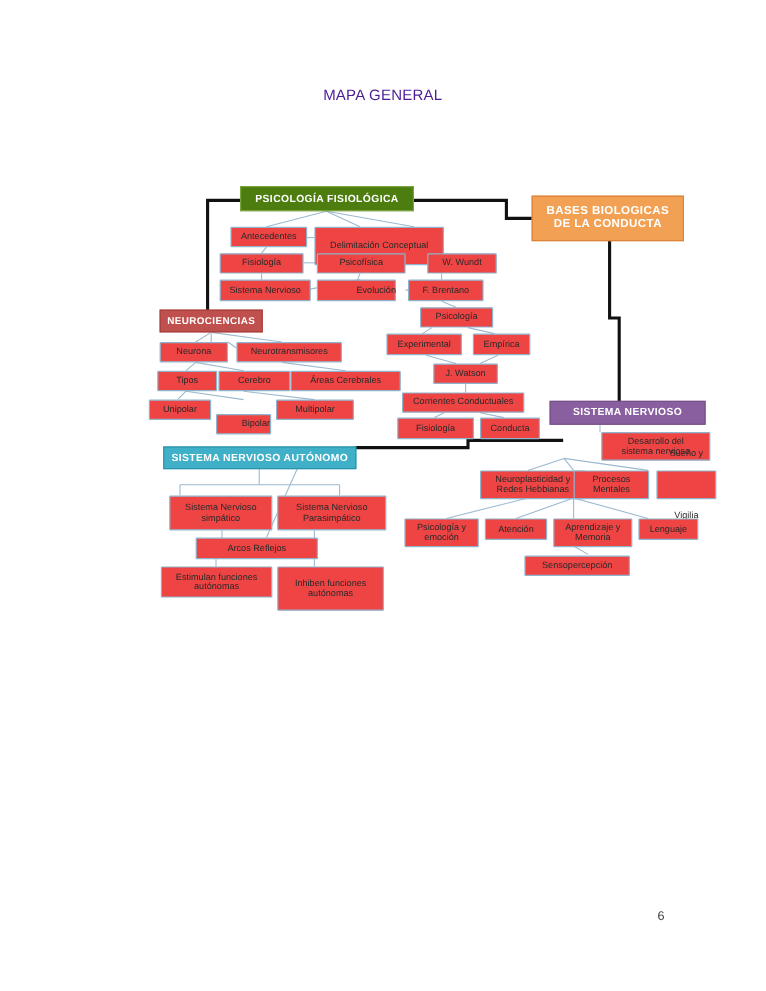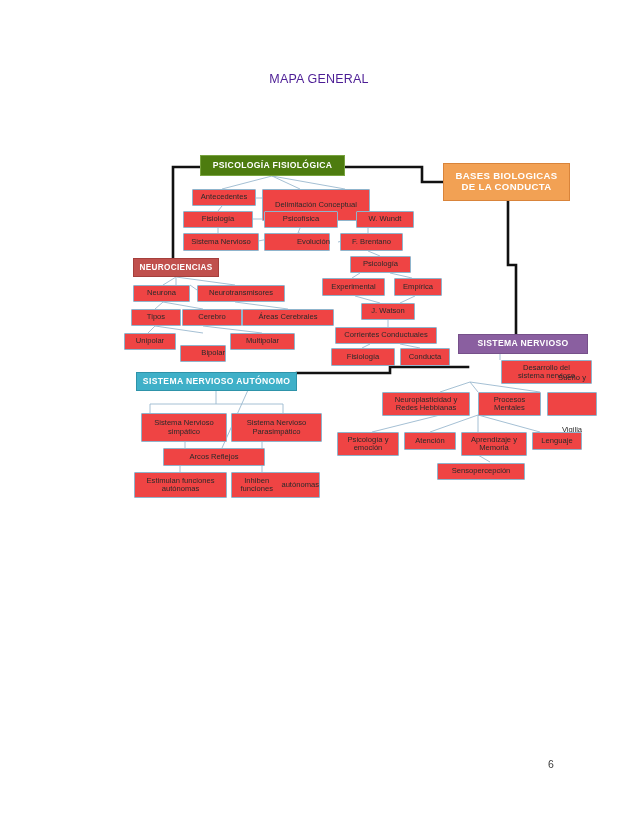--- a/index.html
+++ b/index.html
@@ -212,21 +212,21 @@
   </div>
   <div class="node leaf" style="left:230px;top:333px;width:65px;height:17px;">
     <span>Multipolar</span>
   </div>
 
   <div class="node leaf" style="left:468px;top:360px;width:91px;height:24px;flex-direction:column;margin-left:33px;">
     <span>Desarrollo del</span>
     <span>sistema nervioso</span>
   </div>
 
-  <div class="node leaf" style="left:382px;top:392px;width:88px;height:24px;flex-direction:column;">
+  <div class="node leaf" style="left:400px;top:392px;width:88px;height:24px;flex-direction:column;">
     <span>Neuroplasticidad y</span>
     <span>Redes Hebbianas</span>
   </div>
   <div class="node leaf" style="left:478px;top:392px;width:63px;height:24px;flex-direction:column;">
     <span>Procesos</span>
     <span>Mentales</span>
   </div>
   <div class="node leaf" style="left:547px;top:392px;width:50px;height:24px;flex-direction:column;gap:43px;">
     <span>Sueño y</span>
     <span>Vigilia</span>
@@ -261,20 +261,20 @@
   </div>
 
   <div class="node leaf" style="left:163px;top:448px;width:102px;height:18px;">
     <span>Arcos Reflejos</span>
   </div>
 
   <div class="node leaf" style="left:134px;top:472px;width:93px;height:26px;flex-direction:column;">
     <span>Estimulan funciones</span>
     <span>autónomas</span>
   </div>
-  <div class="node leaf" style="left:231px;top:472px;width:89px;height:26px;flex-direction:row;align-items:center;">
+  <div class="node leaf" style="left:231px;top:472px;width:89px;height:37px;flex-direction:column;align-items:center;">
     <span>Inhiben funciones</span>
     <span>autónomas</span>
   </div>
 
 </div>
 
 <div id="page-number">6</div>
 
 </body></html>

